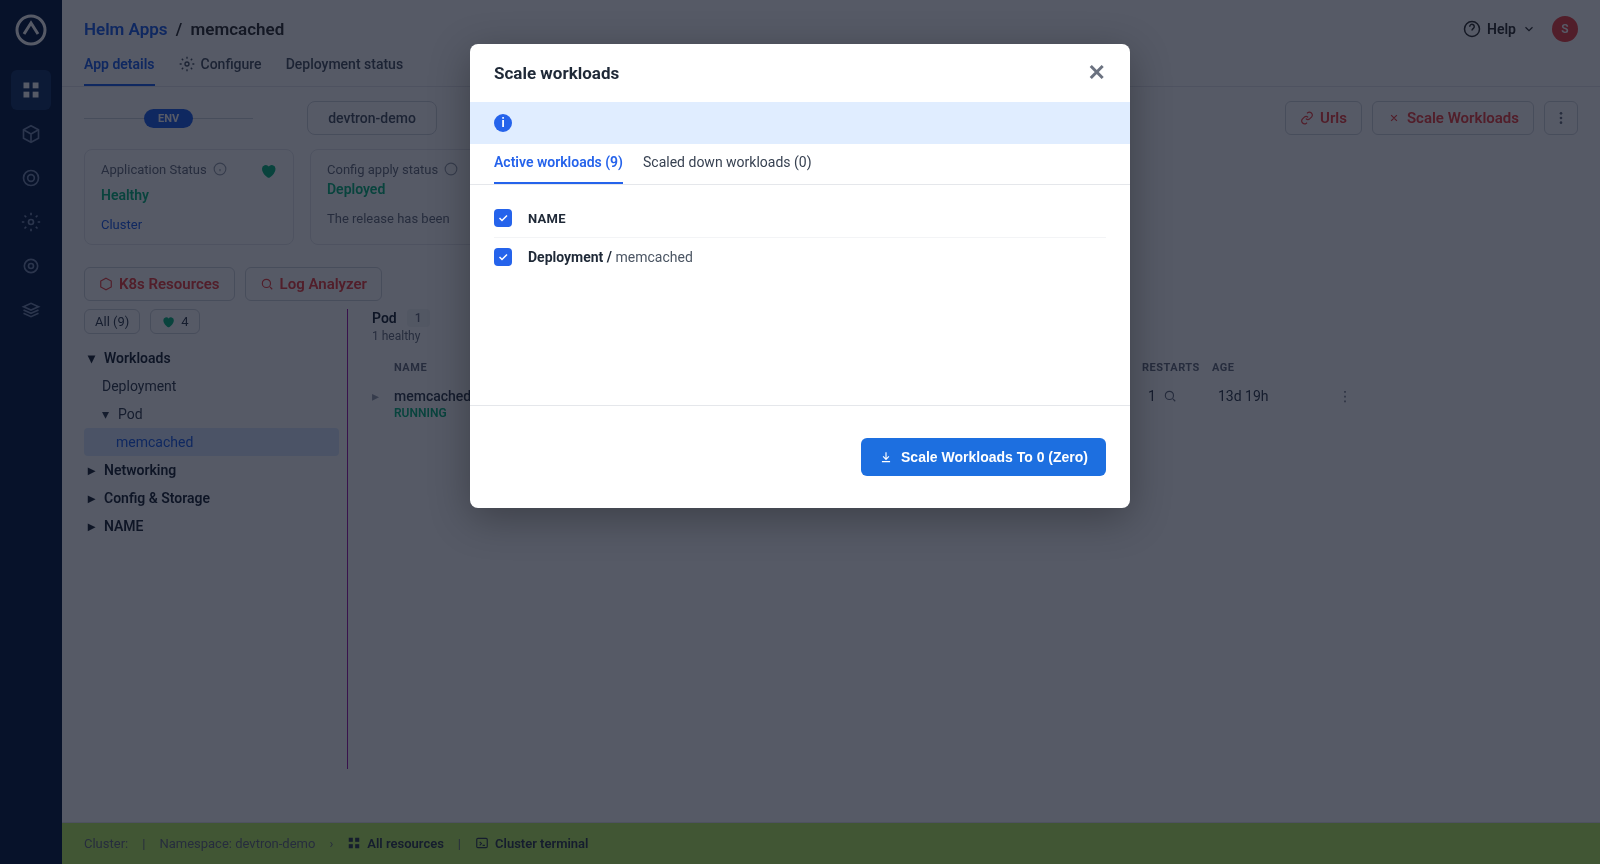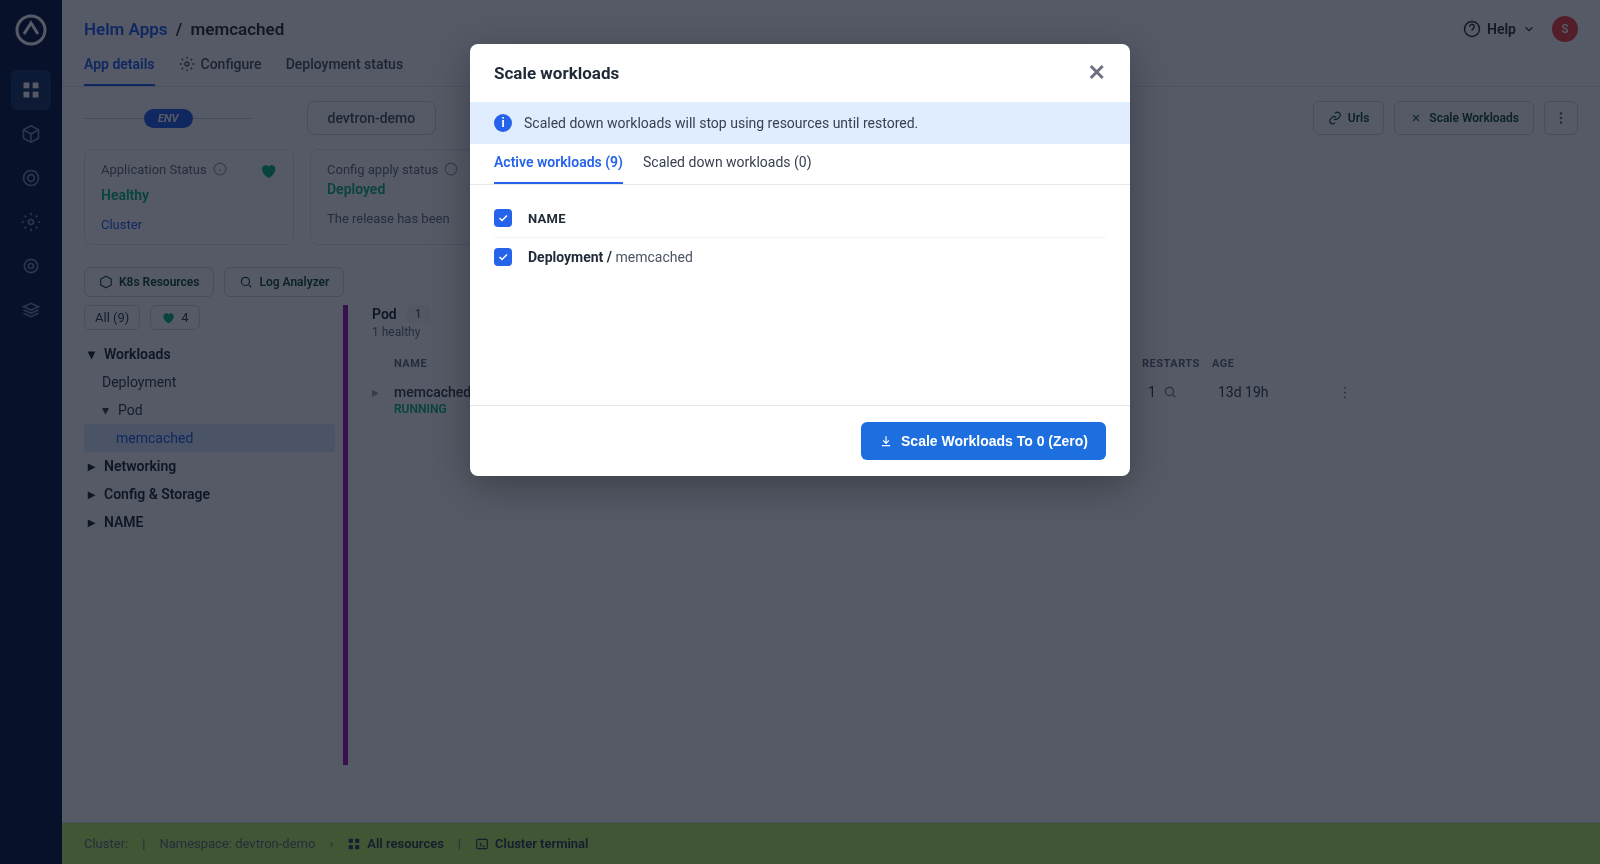--- a/index.html
+++ b/index.html
@@ -28,42 +28,42 @@
 
 
 .tabs { display:flex; gap: 24px; padding: 12px 22px 0; border-bottom: 1px solid #e5e7eb; }
 .tab { padding: 0 0 12px 0; font-size: 14px; color:#4b5563; cursor:pointer; display:flex; align-items:center; gap:6px; border-bottom: 2px solid transparent; font-weight:500; }
 .tab.active { color:#2563eb; border-bottom-color:#2563eb; font-weight:600; }
 .tab svg { width:16px; height:16px; }
 
 
 .env-row { display:flex; align-items:center; padding: 14px 22px; gap: 0; }
 .env-line { height:1px; background:#d1d5db; flex-shrink:0; }
-.env-pill { background:#2563eb; color:#fff; border-radius:14px; padding:3px 14px; font-size:11px; font-weight:700;font-style:italic; }
+.env-pill { background:#2563eb; color:#fff; border-radius:14px; padding:3px 14px; font-size:11px; font-weight:700; }
 .env-box { border:1px solid #d1d5db; border-radius:8px; padding:8px 20px; margin-left:54px; color:#4b5563; font-size:14px; font-weight:500; }
 .env-row-right { margin-left:auto; display:flex; gap:10px; }
-.btn-outline { border:1px solid #d1d5db; background:#fff; border-radius:6px; padding:7px 14px; font-size:12px; font-weight:600; color:#14532d; cursor:pointer; display:flex; align-items:center; gap:6px; }
+.btn-outline { border:1px solid #d1d5db; background:#fff; border-radius:6px; padding:7px 14px; font-size:15px; font-weight:600; color:#ef4444; cursor:pointer; display:flex; align-items:center; gap:6px; }
 .btn-outline svg { width:14px; height:14px; }
 .icon-btn { border:1px solid #d1d5db; background:#fff; border-radius:6px; width:34px; height:34px; display:flex; align-items:center; justify-content:center; cursor:pointer; }
 
 
 .cards { display:flex; gap:16px; padding: 0 22px 14px; }
 .card { border:1px solid #e5e7eb; border-radius:8px; padding:12px 16px; min-width:210px; }
 .card-head { display:flex; align-items:flex-start; gap:6px; font-size:13px; color:#6b7280; }
 .heart { margin-left:auto; color:#10b981; }
 .card-val { font-size:14px; color:#10b981; font-weight:600; margin-top:4px; }
 .card-sub { font-size:13px; color:#2563eb; margin-top:14px; cursor:pointer; }
 .card-text { font-size:13px; color:#6b7280; margin-top:14px; }
 
 
 .toolbar2 { display:flex; gap:10px; padding: 8px 22px; align-items:center; }
 
 
 .split { display:flex; padding: 0 22px; height: 460px; }
-.tree { width: 264px; border-right: 5px solid #a21caf; padding-right: 8px; }
+.tree { width: 264px; border-right: 1px solid #a21caf; padding-right: 8px; }
 .filter-row { display:flex; gap:10px; margin-bottom: 10px; }
 .filter-pill { border:1px solid #d1d5db; border-radius:6px; padding:4px 10px; font-size:13px; color:#374151; display:flex; align-items:center; gap:6px; }
 .tree-item { padding: 6px 4px; font-size:14px; color:#374151; cursor:pointer; display:flex; align-items:center; gap:6px; }
 .tree-item.group { font-weight:600; color:#1f2937; }
 .tree-item.child { padding-left: 18px; font-weight:400; }
 .tree-item.child2 { padding-left: 32px; font-weight:400; }
 .tree-item.selected { background:#dbeafe; color:#2563eb; border-radius:4px; }
 .caret { width:10px; display:inline-block; }
 
 .content { flex:1; padding-left: 24px; }
@@ -77,40 +77,40 @@
 .col-age { flex:0 0 120px; }
 .col-menu { flex:0 0 30px; }
 .tbl-row { display:flex; font-size:14px; color:#374151; margin-top:14px; align-items:flex-start; }
 .row-name { font-weight:500; }
 .row-status { color:#10b981; font-size:12px; font-weight:600; margin-top:2px; }
 .row-arrow { width:16px; margin-right:6px; color:#9ca3af; }
 .dots { color:#6b7280; cursor:pointer; }
 
 
 .footer { position:absolute; bottom:0; left:0; right:0; height:42px; background:#bef264; border-top:1px solid #e5e7eb; display:flex; align-items:center; padding: 0 22px; font-size:13px; color:#6b7280; gap: 14px; }
-.footer .link { color:#374151; font-weight:600; display:flex; align-items:center; gap:6px; cursor:pointer; }
+.footer .link { color:#374151; font-weight:600; display:flex; align-items:flex-start; gap:6px; cursor:pointer; }
 
 
 .overlay { position:absolute; inset:0; background:rgba(6,12,30,0.68); z-index:10; display:flex; align-items:flex-start; justify-content:center; }
 .modal { background:#fff; width:660px; margin-top:44px; border-radius:8px; box-shadow:0 10px 40px rgba(0,0,0,0.3); overflow:hidden; }
 .modal-head { display:flex; align-items:center; padding:18px 24px; font-size:17px; font-weight:700; color:#1f2937; }
 .modal-head .close { margin-left:auto; color:#6b7280; cursor:pointer; font-size:22px; line-height:1; }
 .modal-banner { background:#e0edff; display:flex; align-items:center; gap:12px; padding:12px 24px; font-size:14px; color:#374151; }
 .modal-banner .info-icon { width:18px; height:18px; background:#2563eb; border-radius:50%; color:#fff; display:flex; align-items:center; justify-content:center; font-size:12px; font-weight:700; flex-shrink:0; }
 .modal-tabs { display:flex; gap:20px; padding: 10px 24px 0; border-bottom:1px solid #e5e7eb; }
 .mtab { padding-bottom:12px; font-size:14px; color:#374151; cursor:pointer; border-bottom:2px solid transparent; }
 .mtab.active { color:#2563eb; border-bottom-color:#2563eb; font-weight:600; }
 .modal-body { padding: 14px 24px; min-height: 220px; }
 .mrow { display:flex; align-items:center; padding: 10px 0; border-bottom:1px solid #f3f4f6; font-size:14px; }
 .checkbox { width:18px; height:18px; border-radius:4px; background:#2563eb; margin-right:16px; display:flex; align-items:center; justify-content:center; cursor:pointer; flex-shrink:0; }
 .checkbox svg { width:12px; height:12px; stroke:#fff; stroke-width:3; fill:none; }
 .mrow .head-label { font-size:13px; font-weight:700; color:#1f2937; letter-spacing:0.3px; }
 .mrow .kind { font-weight:700; color:#1f2937; }
 .mrow .name { color:#4b5563; }
-.modal-foot { border-top:1px solid #e5e7eb; padding:16px 24px; display:flex; justify-content:flex-end; }
+.modal-foot { border-top:1px solid #e5e7eb; padding:32px 24px; display:flex; justify-content:flex-end; }
 .btn-primary { background:#1d6fe0; color:#fff; border:none; border-radius:6px; padding:11px 18px; font-size:14px; font-weight:600; cursor:pointer; display:flex; align-items:center; gap:8px; }
 .btn-primary svg { width:14px; height:14px; }
 </style>
 </head>
 <body>
 
 <div class="sidebar">
   <div class="logo">
     <svg viewBox="0 0 32 32">
         <circle cx="16" cy="16" r="14" fill="none" stroke="#fff" stroke-width="3"></circle>
@@ -356,21 +356,20 @@
 </div>
 
 <div class="overlay">
   <div class="modal">
     <div class="modal-head">
       <span>Scale workloads</span>
       <span class="close">✕</span>
     </div>
     <div class="modal-banner">
       <span class="info-icon">i</span>
-      <span>Scaled down workloads will stop using resources until restored.</span>
     </div>
     <div class="modal-tabs">
       <div class="mtab active">Active workloads (9)</div>
       <div class="mtab">Scaled down workloads (0)</div>
     </div>
     <div class="modal-body">
       <div class="mrow">
         <div class="checkbox">
             <svg viewBox="0 0 24 24">
               <path d="M5 12l5 5L20 7"></path>

